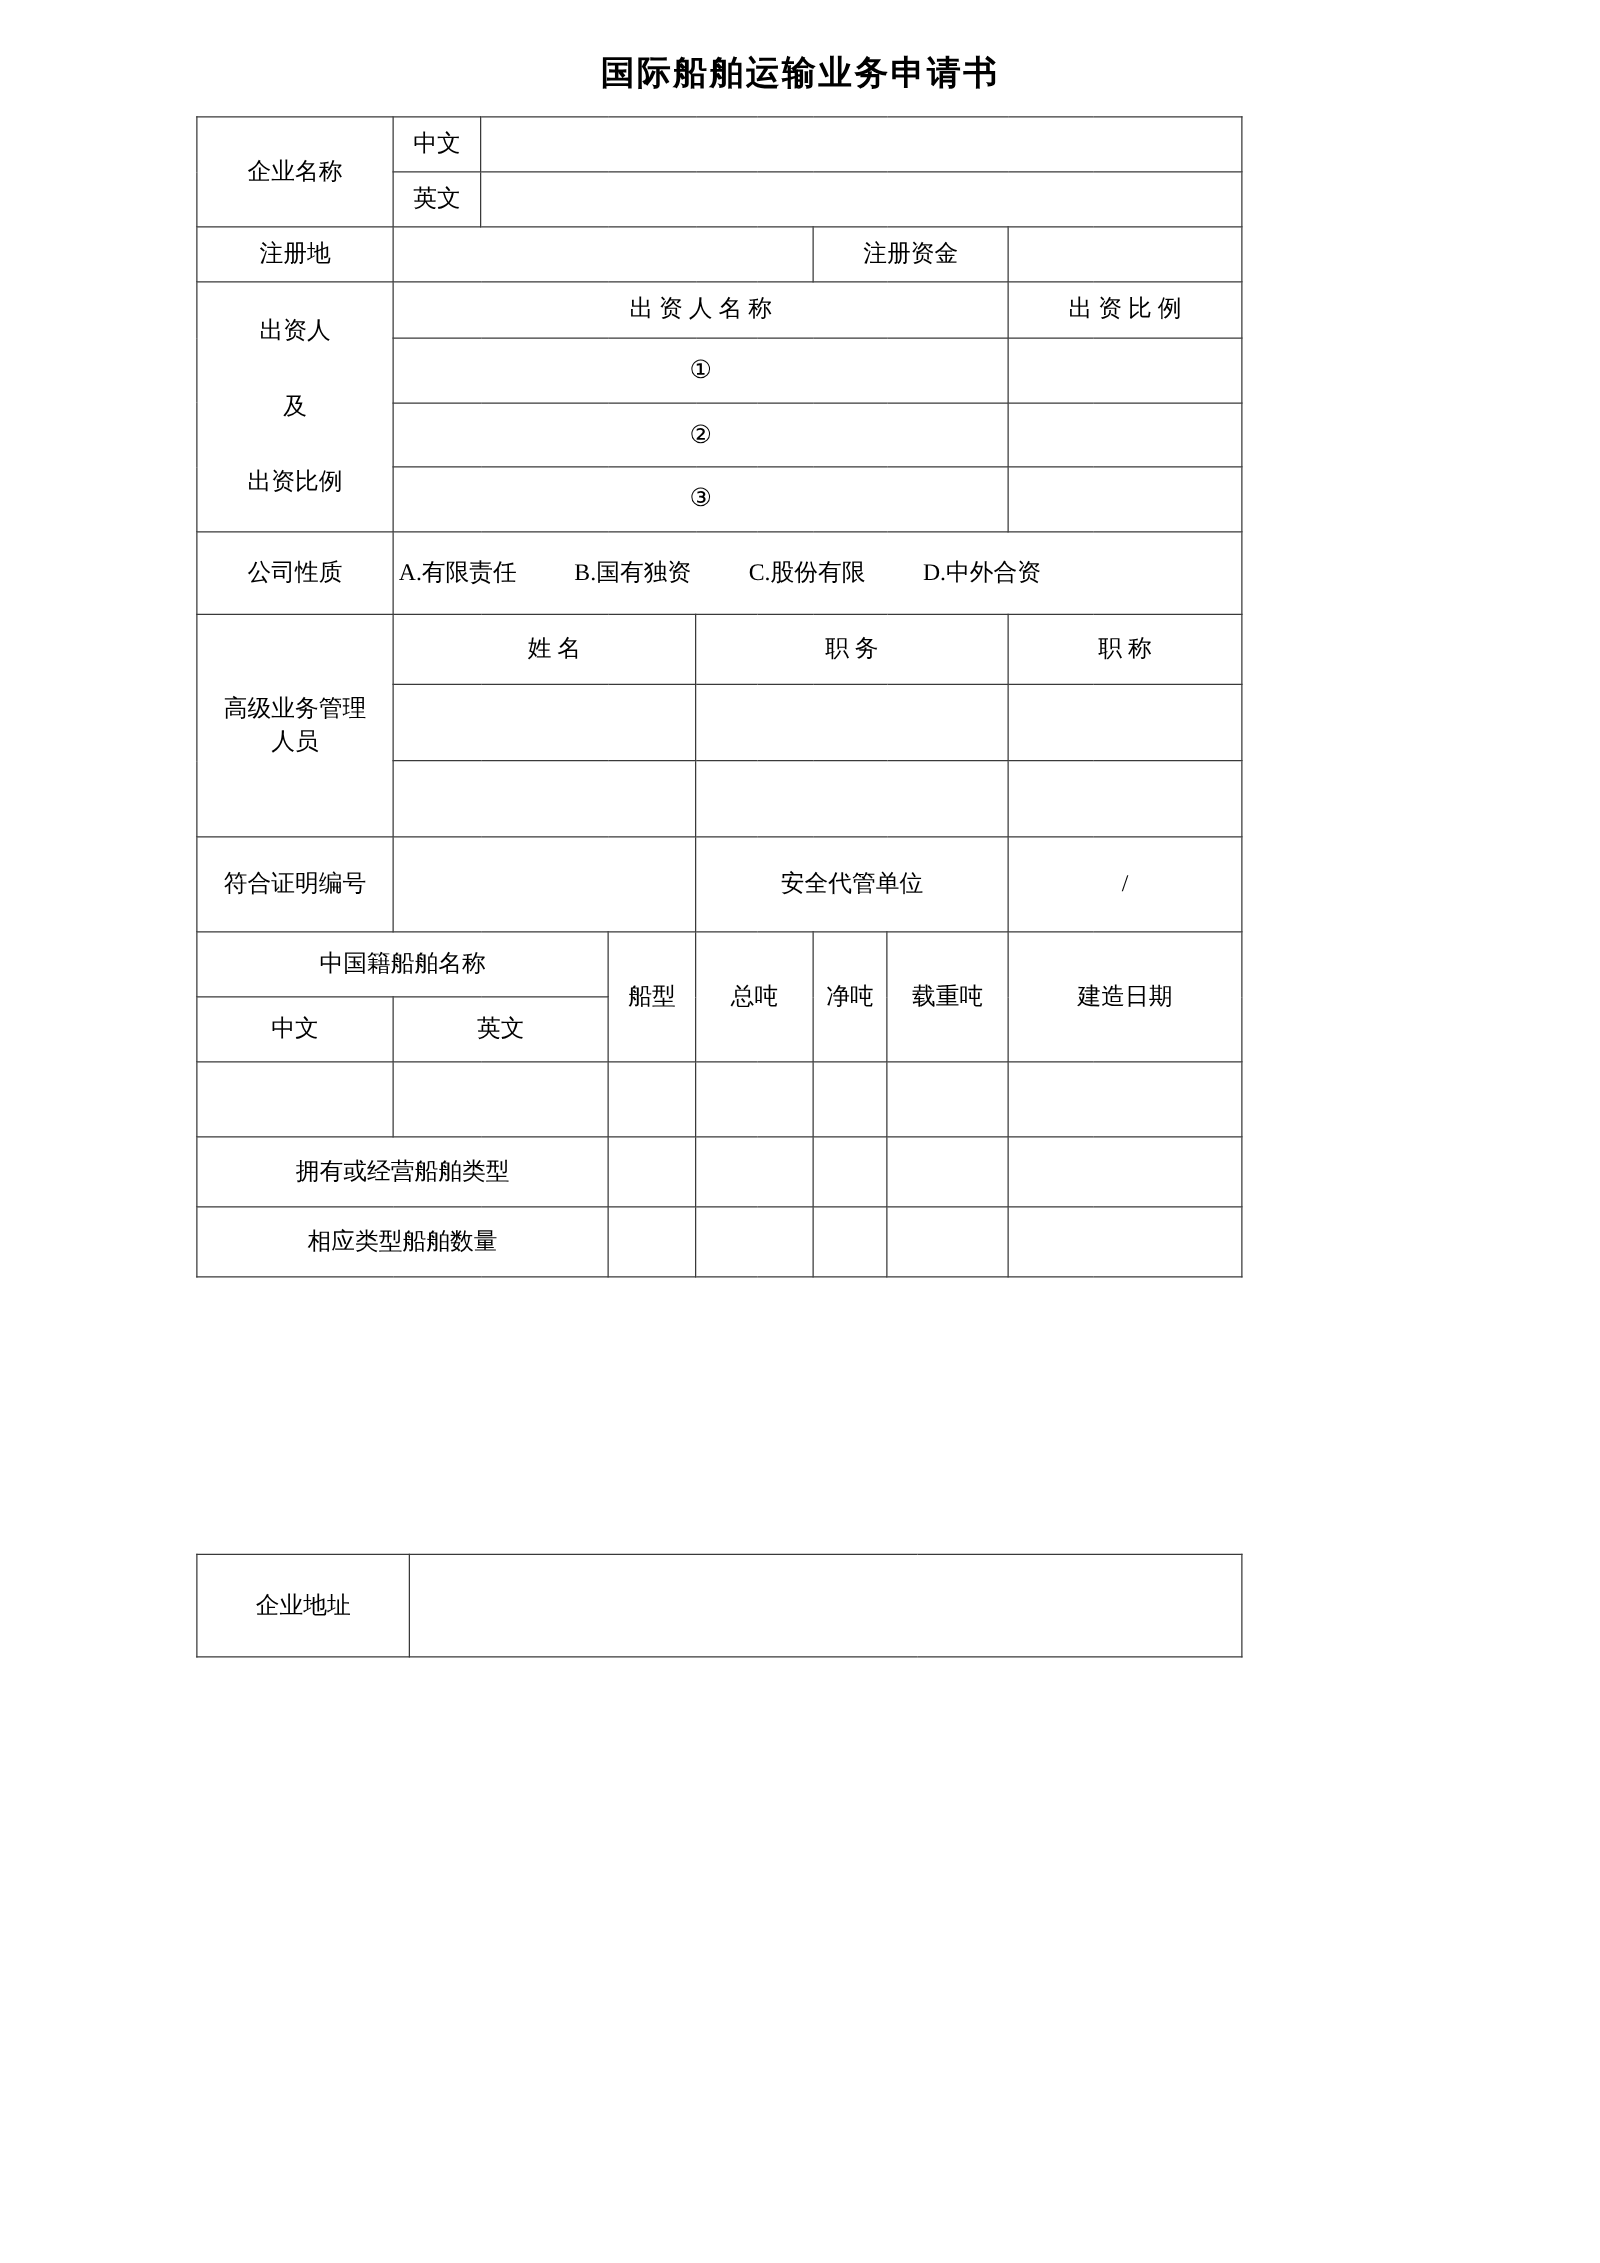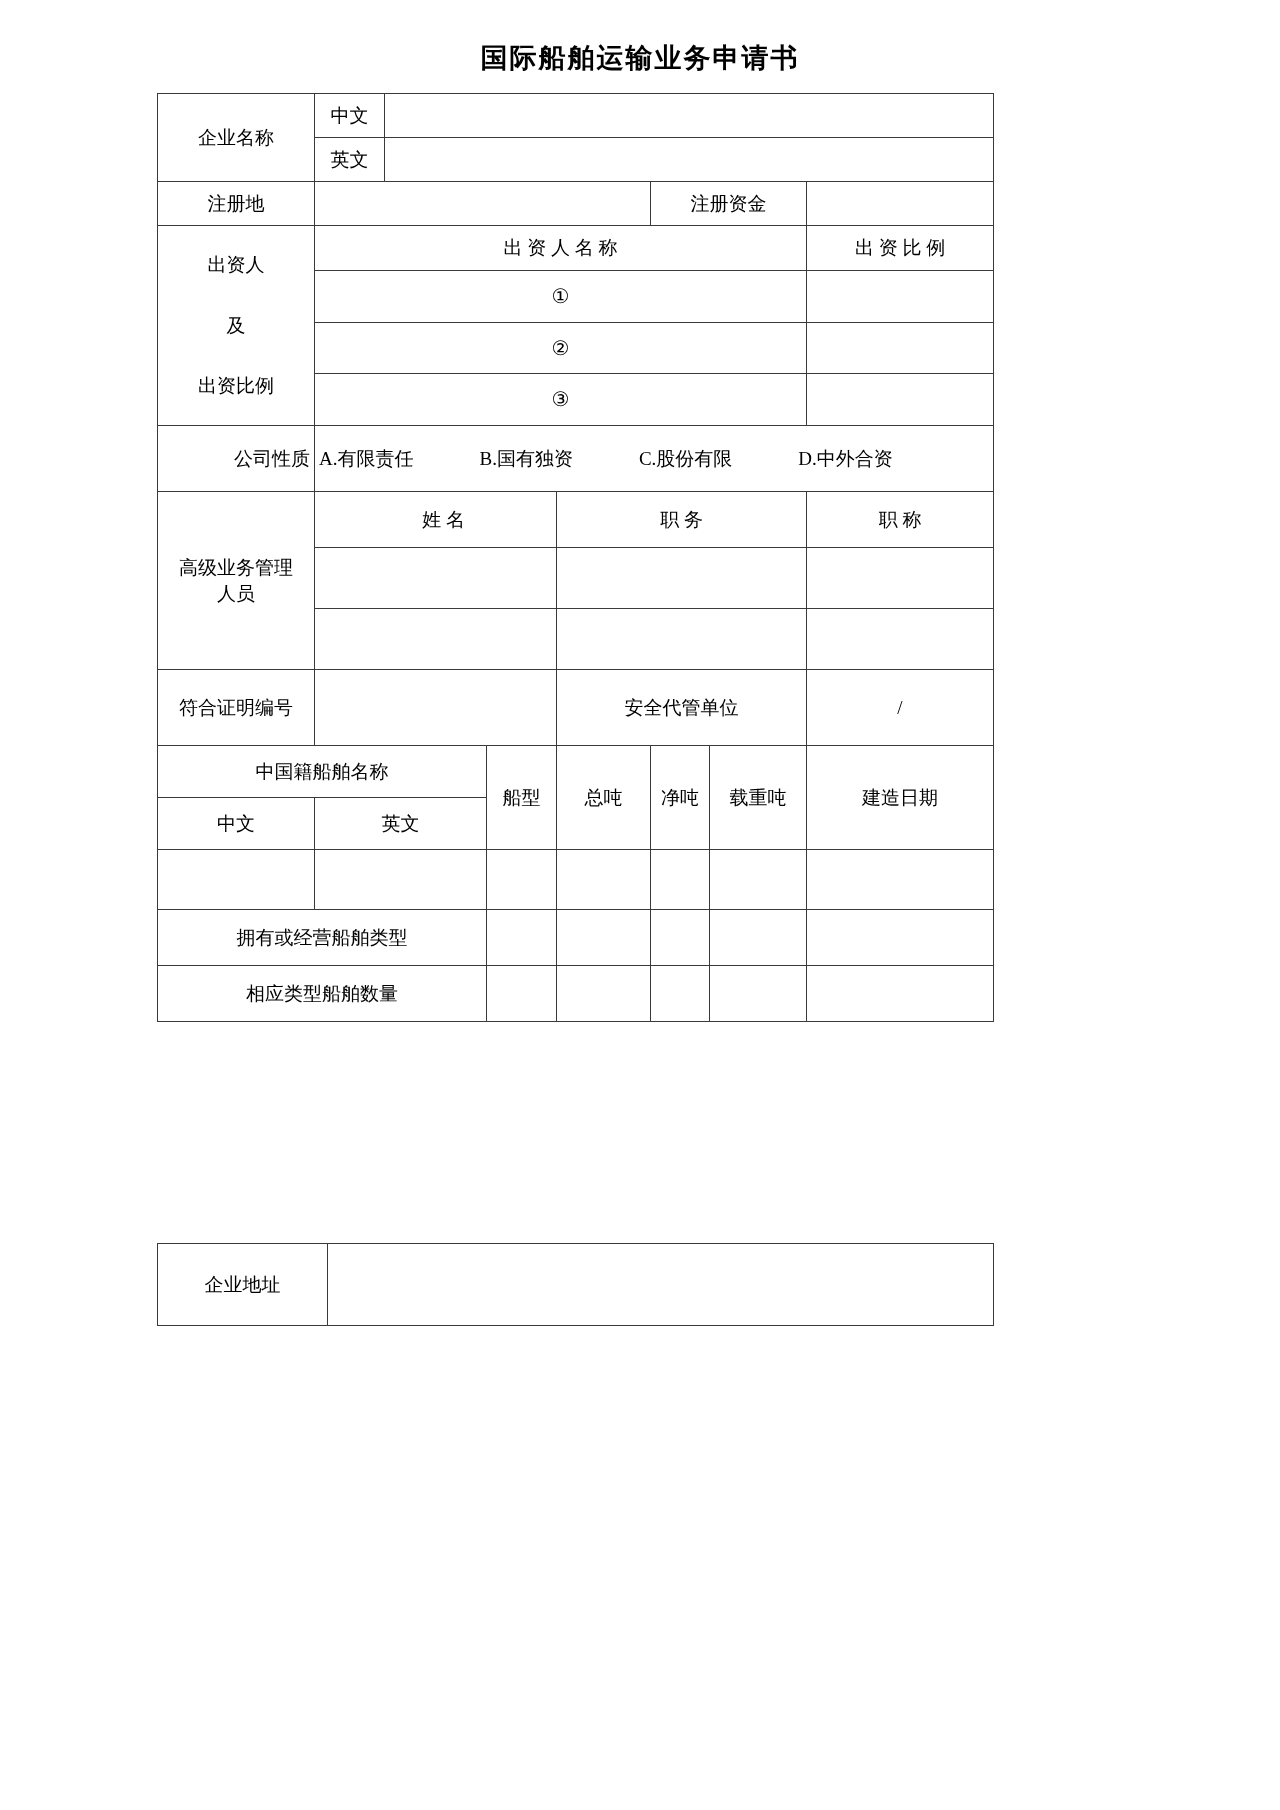--- a/index.html
+++ b/index.html
@@ -59,21 +59,21 @@
     vertical-align: middle;
     font-family: "Liberation Serif", "DejaVu Serif", serif;
     height: 44px;
   }
   td.blank { }
   td.lbl { white-space: nowrap; }
   td.left { text-align: left; padding-left: 12px; }
   td.nature { text-align: left; padding-left: 22px; font-size: 19px; }
   .nature-inner {
     display: flex;
-    gap: 66px;
+    gap: 46px;
     align-items: center;
   }
   .nature-inner span { white-space: nowrap; }
   td.two-line { line-height: 1.5; }
   td.vtop { vertical-align: top; padding-top: 8px; }
   .stack {
     display: flex;
     flex-direction: column;
     justify-content: space-around;
     height: 100%;
@@ -144,21 +144,21 @@
         <td class="blank left" colspan="7" style="height:50px;"><span class="circ">②</span></td>
         <td class="blank" colspan="2"></td>
       </tr>
 
       <tr>
         <td class="blank left" colspan="7" style="height:50px;"><span class="circ">③</span></td>
         <td class="blank" colspan="2"></td>
       </tr>
 
       <tr>
-        <td class="lbl" style="height:66px;text-align:right;">公司性质</td>
+        <td class="lbl" style="height:66px;">公司性质</td>
         <td class="nature" colspan="9">
           <div class="nature-inner">
             <span>A.有限责任</span>
             <span>B.国有独资</span>
             <span>C.股份有限</span>
             <span>D.中外合资</span>
           </div>
         </td>
       </tr>
 

